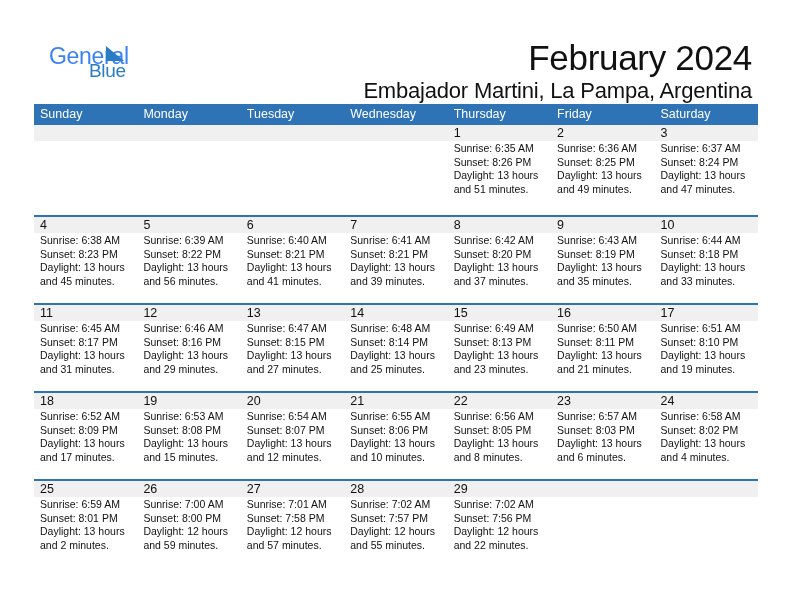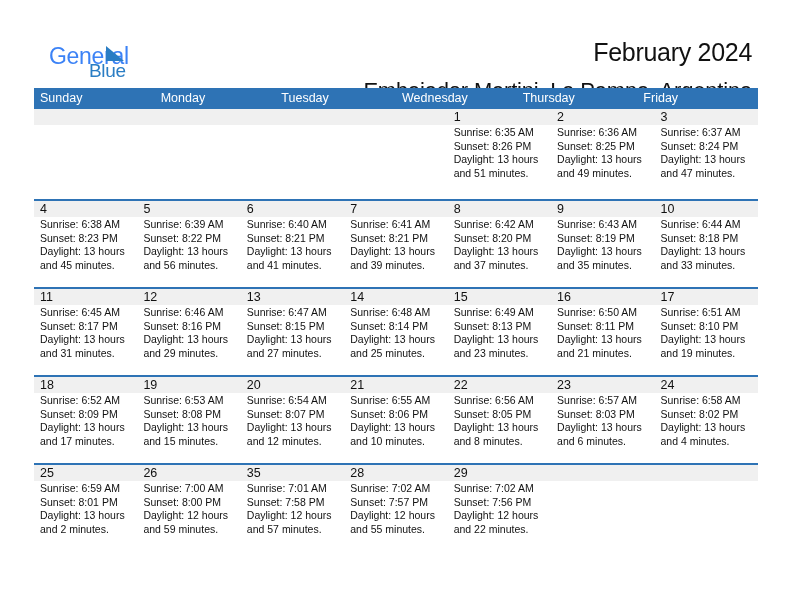--- a/index.html
+++ b/index.html
@@ -2,23 +2,23 @@
 <html><head>
   <meta charset="utf-8">
   <style>
     html, body { margin: 0; padding: 0; background: #ffffff; }
     body { width: 792px; height: 612px; position: relative; overflow: hidden;
            font-family: "Liberation Sans", "DejaVu Sans", sans-serif; color: #111; }
     .logo { position: absolute; left: 37px; top: 43px; width: 100px; height: 40px; }
     .logo-general { position: absolute; left: 12px; top: 0; font-size: 23px; color: #3b82f6; letter-spacing: -0.3px; }
     .logo-blue { position: absolute; left: 52px; top: 17px; font-size: 19px; color: #2a7dc4; letter-spacing: -0.3px; }
     .logo-tri2 { position: absolute; left: 69px; top: 3px; width: 18px; height: 15px; }
-    .title { position: absolute; right: 40px; top: 38px; font-size: 25px; color: #111; letter-spacing: -0.3px; }
+    .title { position: absolute; right: 40px; top: 38px; font-size: 35px; color: #111; letter-spacing: -0.3px; }
     .subtitle { position: absolute; right: 40px; top: 78px; font-size: 22px; color: #111; letter-spacing: -0.2px; }
-    .cal { position: absolute; left: 34px; top: 88px; width: 724px; }
+    .cal { position: absolute; left: 34px; top: 104px; width: 724px; }
     .head-row { display: flex; height: 21px; background: #2e73b5; }
     .head-cell { flex: 1; color: #ffffff; font-size: 12.5px; line-height: 21px; padding-left: 6px; box-sizing: border-box; }
     .week { border-top: 2px solid #2e73b5; height: 88px; box-sizing: border-box; }
     .week.first { border-top: none; height: 90px; }
     .week-inner { display: flex; }
     .day { flex: 1; box-sizing: border-box; }
     .daynum { background: #f0f0f0; height: 16px; font-size: 12.5px; line-height: 17px; padding-left: 6px; color: #111; }
     .info { padding-left: 6px; font-size: 10.5px; line-height: 13.5px; color: #111; padding-top: 1px; }
     .info div { white-space: nowrap; }
   </style>
@@ -37,20 +37,21 @@
 <div class="subtitle">Embajador Martini, La Pampa, Argentina</div>
 
 <div class="cal">
   <div class="head-row">
     <div class="head-cell">Sunday</div>
     <div class="head-cell">Monday</div>
     <div class="head-cell">Tuesday</div>
     <div class="head-cell">Wednesday</div>
     <div class="head-cell">Thursday</div>
     <div class="head-cell">Friday</div>
+    <div class="head-cell">Saturday</div>
   </div>
   <div id="weeks">
       <div class="week first">
         <div class="week-inner">
           <div class="day">
             <div class="daynum"></div>
             <div class="info">
               <div></div>
               <div></div>
               <div></div>
@@ -328,21 +329,21 @@
           <div class="day">
             <div class="daynum">26</div>
             <div class="info">
               <div>Sunrise: 7:00 AM</div>
               <div>Sunset: 8:00 PM</div>
               <div>Daylight: 12 hours</div>
               <div>and 59 minutes.</div>
             </div>
           </div>
           <div class="day">
-            <div class="daynum">35</div>
+            <div class="daynum">27</div>
             <div class="info">
               <div>Sunrise: 7:01 AM</div>
               <div>Sunset: 7:58 PM</div>
               <div>Daylight: 12 hours</div>
               <div>and 57 minutes.</div>
             </div>
           </div>
           <div class="day">
             <div class="daynum">28</div>
             <div class="info">

